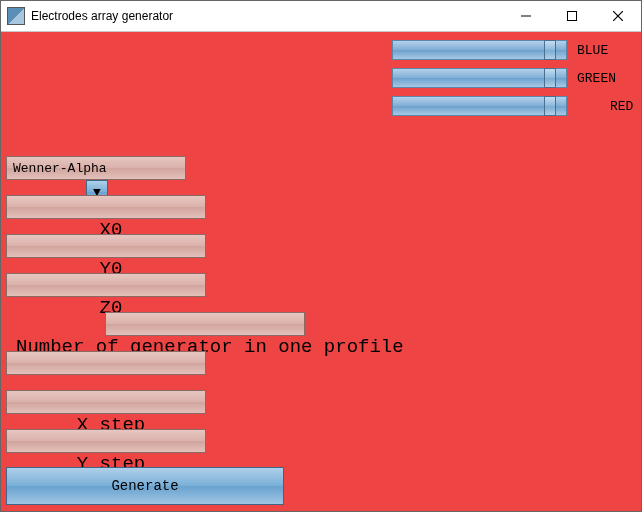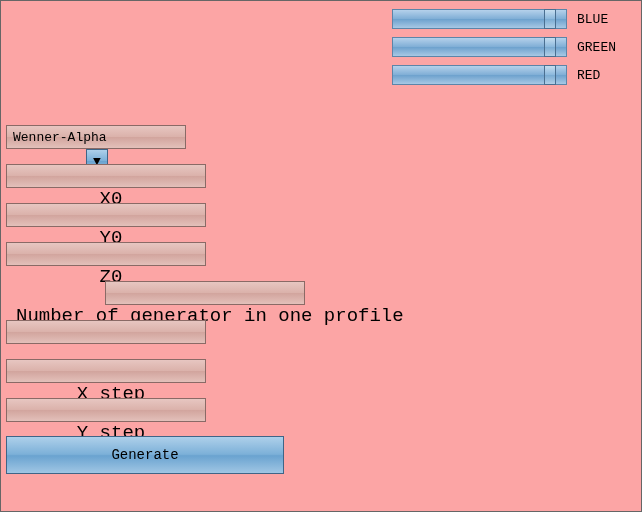--- a/index.html
+++ b/index.html
@@ -53,21 +53,21 @@
     display: flex;
     align-items: center;
     justify-content: center;
     font-family: Arial, sans-serif;
   }
   .win-btn svg { display: block; }
   
   .client {
     position: relative;
     flex: 1;
-    background: #fca5a5;
+    background: #ef4444;
   }
   .abs { position: absolute; }
   
   .slider-row {
     display: flex;
     align-items: center;
     height: 22px;
   }
   .slider-track {
     width: 175px;
@@ -143,36 +143,58 @@
     font-family: "Courier New", monospace;
     font-size: 14px;
     color: #000;
   }
 </style>
 </head>
 <body>
 
 <div class="window">
 
+  <div class="titlebar">
+    <div class="app-icon"></div>
+    <div class="title">Electrodes array generator</div>
+    <div class="win-controls">
+      <div class="win-btn">
+        <svg width="10" height="10" viewBox="0 0 10 10">
+            <line x1="0" y1="5" x2="10" y2="5" stroke="#000" stroke-width="1"></line>
+          </svg>
+      </div>
+      <div class="win-btn">
+        <svg width="10" height="10" viewBox="0 0 10 10">
+            <rect x="0.5" y="0.5" width="9" height="9" fill="none" stroke="#000" stroke-width="1"></rect>
+          </svg>
+      </div>
+      <div class="win-btn">
+        <svg width="10" height="10" viewBox="0 0 10 10">
+            <line x1="0" y1="0" x2="10" y2="10" stroke="#000" stroke-width="1.2"></line>
+            <line x1="10" y1="0" x2="0" y2="10" stroke="#000" stroke-width="1.2"></line>
+          </svg>
+      </div>
+    </div>
+  </div>
 
   <div class="client">
 
     <div class="slider-row abs" style="left:391px; top:7px;">
       <div class="slider-track">
         <div class="slider-thumb"></div>
       </div>
       <div class="slider-label">BLUE</div>
     </div>
     <div class="slider-row abs" style="left:391px; top:35px;">
       <div class="slider-track">
         <div class="slider-thumb"></div>
       </div>
       <div class="slider-label">GREEN</div>
     </div>
-    <div class="slider-row abs" style="left:391px; top:63px;">
+    <div class="slider-row abs" style="left:391px; top:63px;gap:33px;">
       <div class="slider-track">
         <div class="slider-thumb"></div>
       </div>
       <div class="slider-label">RED</div>
     </div>
 
     <div class="field-row abs" style="left:5px; top:124px;">
       <div class="sunken" style="width:180px;">
         <span>Wenner-Alpha</span>
       </div>

